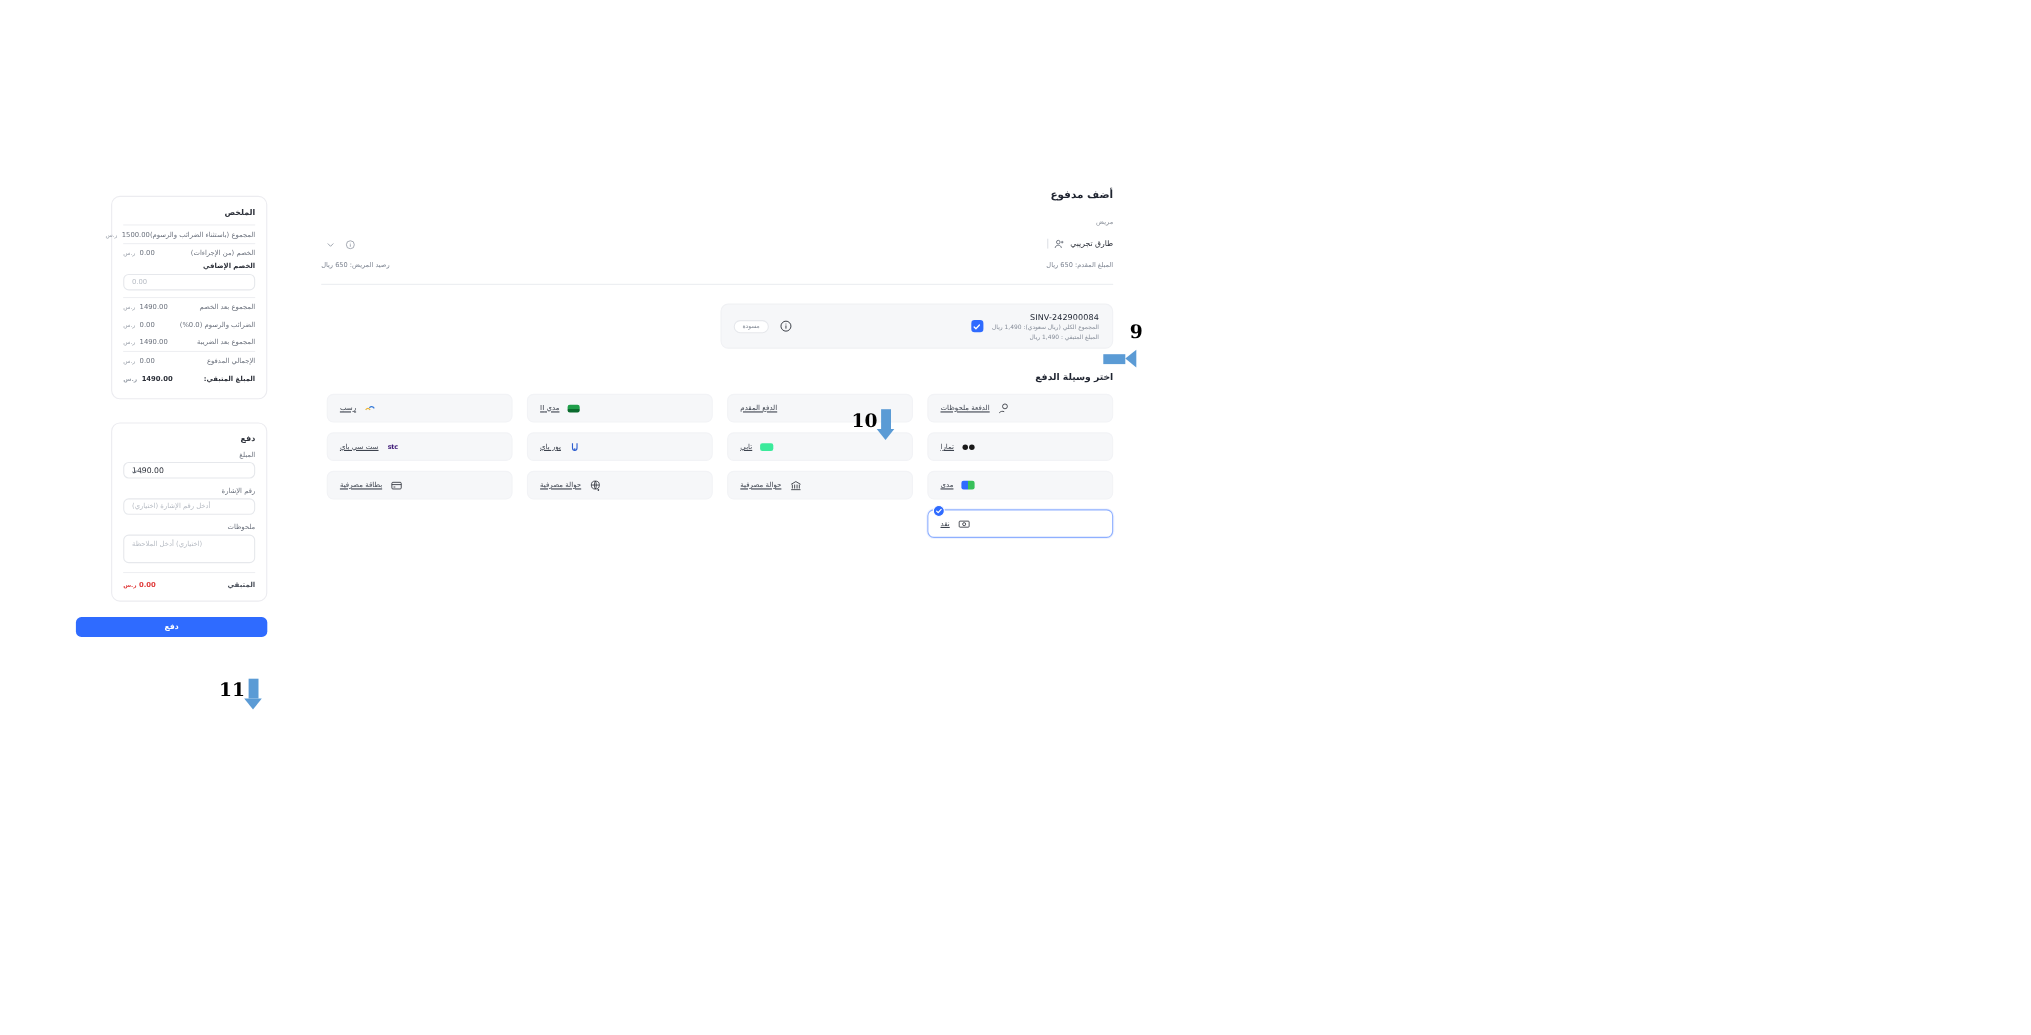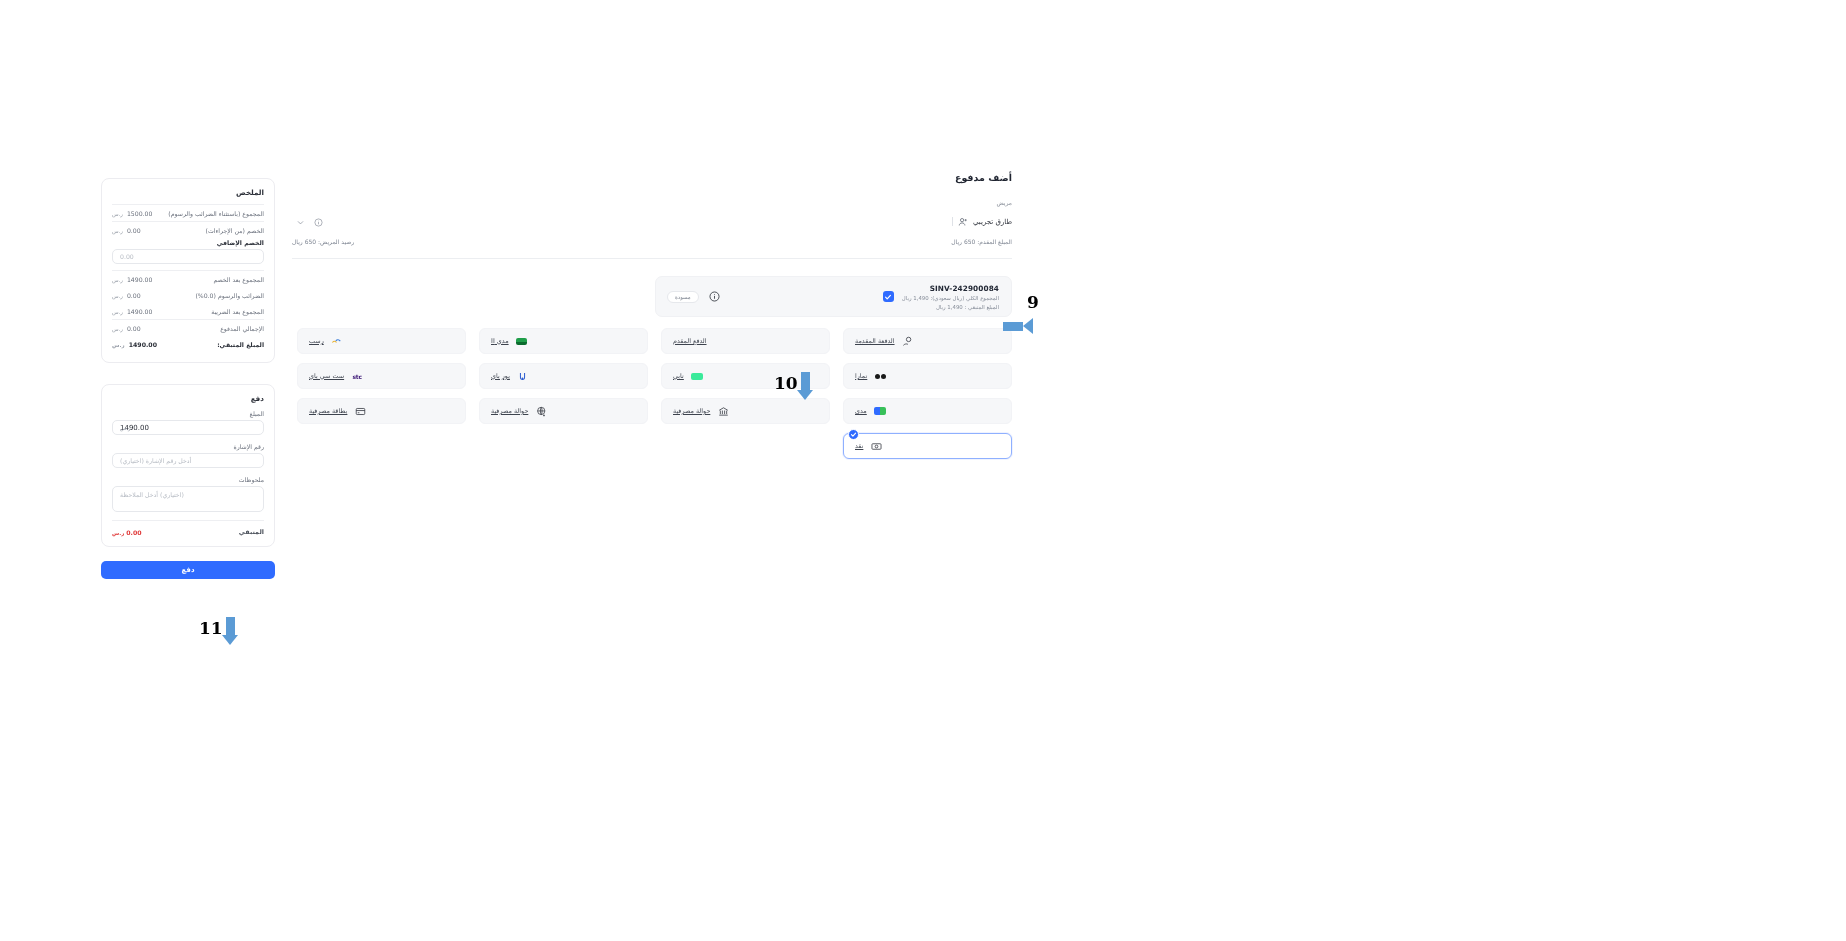--- a/index.html
+++ b/index.html
@@ -9,21 +9,21 @@
     background: #ffffff;
     font-family: "DejaVu Sans", "Liberation Sans", sans-serif;
     overflow: hidden;
   }
   .page { position: relative; width: 1846px; height: 941px; background:#fff; }
 
   
   .left-col {
     position: absolute;
     left: 101px; top: 178px;
-    width: 174px;
+    width: 142px;
   }
   .card {
     background: #ffffff;
     border: 1px solid #ececf0;
     border-radius: 8px;
     padding: 9px 10px 10px 10px;
   }
   .card + .card { margin-top: 21px; }
 
   .card-title {
@@ -142,21 +142,21 @@
     position: relative;
   }
   .inv-right { display:flex; align-items:center; gap:8px; }
   .checkbox {
     width:11px; height:11px; border-radius:3px; background:#2f6bff;
     display:flex; align-items:center; justify-content:center;
     flex: 0 0 auto;
   }
   .checkbox svg { width:8px; height:8px; }
   .inv-text { text-align:right; }
-  .inv-num { font-size:7.3px; font-weight:700; color:#222835; letter-spacing:0.1px;}
+  .inv-num { font-size:7.3px; font-weight:400; color:#222835; letter-spacing:0.1px;}
   .inv-sub { font-size:5.4px; color:#848b97; margin-top:2.5px; }
   .inv-left { display:flex; align-items:center; gap:10px; }
   .draft-chip {
     font-size:5.4px; color:#7c838f; background:#fff;
     border:1px solid #e6e8ec; border-radius:9px; padding:2px 7px;
   }
 
   
   .methods-head { margin-top: 20px; }
   .methods-grid {
@@ -389,25 +389,28 @@
         <span class="m-icon">
           <svg viewBox="0 0 16 16" width="11" height="11" fill="none" stroke="#2b2f38" stroke-width="1.2">
             <circle cx="8" cy="8" r="6.6"></circle>
               <path d="M8 7.1v4.2M8 4.7v1"></path>
           </svg>
         </span>
         <span class="draft-chip">مسودة</span>
       </div>
     </div>
 
+    <div class="methods-head">
+      <div class="section-title" style="font-size:8.4px">اختر وسيلة الدفع</div>
+    </div>
 
     <div class="methods-grid">
 
       <div class="method">
-        <span class="m-label">الدفعة المقدمة</span>
+        <span class="m-label">الدفعة ملحوظات</span>
         <span class="m-icon">
           <svg viewBox="0 0 16 16" width="11" height="11" fill="none" stroke="#2b2f38" stroke-width="1.1">
             <circle cx="9.6" cy="5" r="3.2"></circle>
               <path d="M2 13.6c1.6-2 4.4-2.6 6.6-1.6"></path>
           </svg>
         </span>
       </div>
 
       <div class="method">
         <span class="m-label">الدفع المقدم</span>

